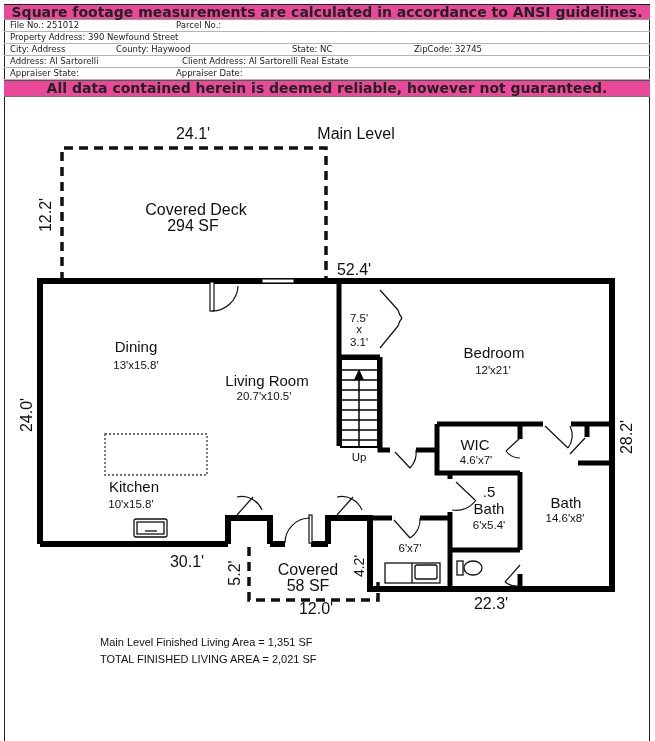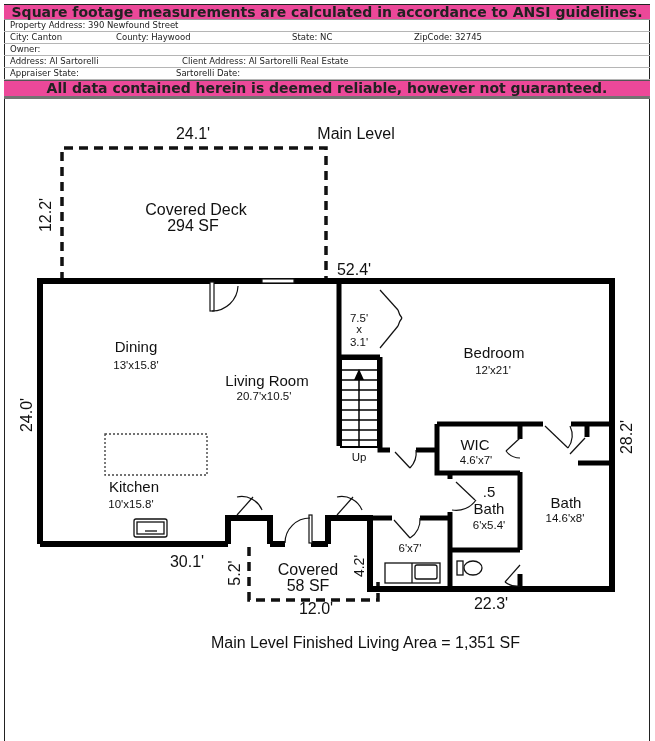--- a/index.html
+++ b/index.html
@@ -3,51 +3,52 @@
 <meta charset="utf-8">
 <style>
   html,body{margin:0;padding:0;background:#fff;}
   body{width:655px;height:741px;position:relative;overflow:hidden;font-family:"DejaVu Sans",sans-serif;}
   .frame{position:absolute;left:4px;top:4px;width:646px;height:737px;border:1px solid #222;border-bottom:none;box-sizing:border-box;}
   .hdr{position:absolute;left:4px;width:646px;box-sizing:border-box;font-size:8.5px;color:#222;}
   .banner{background:#ec4899;text-align:center;font-weight:bold;font-size:14px;height:14px;line-height:14px;border-bottom:1px solid #9a9a9a;}
   .row{height:11px;line-height:11px;border-bottom:1px solid #b5b5b5;position:relative;padding-left:6px;}
   .row span{position:absolute;top:0;white-space:nowrap;}
   .plan{position:absolute;left:0;top:0;}
-  .summary{position:absolute;left:100px;top:634px;width:420px;text-align:right;font-family:"Liberation Sans",sans-serif;font-size:16px;line-height:17px;color:#111;}
+  .summary{position:absolute;left:100px;top:634px;width:420px;text-align:left;font-family:"Liberation Sans",sans-serif;font-size:11px;line-height:17px;color:#111;}
   .summary div{white-space:nowrap;}
 </style>
 </head>
 <body>
 
 <div class="frame"></div>
 
 <div class="hdr" style="top:5px;">
   <div class="banner">Square footage measurements are calculated in accordance to ANSI guidelines.</div>
   <div class="row">
+    <span style="left:6px">File No.: 251012</span>
+    <span style="left:172px">Parcel No.:</span>
+  </div>
+  <div class="row">
     <span style="left:6px">Property Address: 390 Newfound Street</span>
   </div>
   <div class="row">
-    <span style="left:6px">City: Canton</span>
+    <span style="left:6px">City: Address</span>
     <span style="left:112px">County: Haywood</span>
     <span style="left:288px">State: NC</span>
     <span style="left:410px">ZipCode: 32745</span>
-  </div>
-  <div class="row">
-    <span style="left:6px">Owner:</span>
   </div>
   <div class="row">
     <span style="left:6px">Address: Al Sartorelli</span>
     <span style="left:178px">Client Address: Al Sartorelli Real Estate</span>
   </div>
   <div class="row">
     <span style="left:6px">Appraiser State:</span>
-    <span style="left:172px">Sartorelli Date:</span>
+    <span style="left:172px">Appraiser Date:</span>
   </div>
-  <div class="banner" style="border-top:1px solid #555;border-bottom:3px solid #737373;height:15px;line-height:15px;">All data contained herein is deemed reliable, however not guaranteed.</div>
+  <div class="banner" style="border-top:1px solid #555;border-bottom:1px solid #737373;height:15px;line-height:15px;">All data contained herein is deemed reliable, however not guaranteed.</div>
 </div>
 
 <svg class="plan" width="655" height="741" viewBox="0 0 655 741" font-family="Liberation Sans, sans-serif" fill="#111">
 
   <path d="M62,281 V148 H326 V281" fill="none" stroke="#111" stroke-width="3.5" stroke-dasharray="9,6"></path>
 
   <path d="M249,547 V600 H378 V582" fill="none" stroke="#111" stroke-width="3.5" stroke-dasharray="9,6"></path>
 
   <g fill="none" stroke="#000" stroke-width="6" stroke-linejoin="miter">
     <path d="M40,544 V281 H612 V589 H372"></path>
@@ -176,13 +177,14 @@
   <text x="0" y="0" font-size="16" text-anchor="middle" transform="translate(240,573) rotate(-90)">5.2'</text>
   <text x="0" y="0" font-size="14" text-anchor="middle" transform="translate(364,566) rotate(-90)">4.2'</text>
   <text x="308" y="575" font-size="16" text-anchor="middle">Covered</text>
   <text x="308" y="591" font-size="16" text-anchor="middle">58 SF</text>
   <text x="316" y="614" font-size="16" text-anchor="middle">12.0'</text>
   <text x="491" y="609" font-size="16" text-anchor="middle">22.3'</text>
 </svg>
 
 <div class="summary">
   <div>Main Level Finished Living Area = 1,351 SF</div>
+  <div>TOTAL FINISHED LIVING AREA = 2,021 SF</div>
 </div>
 
 </body></html>

